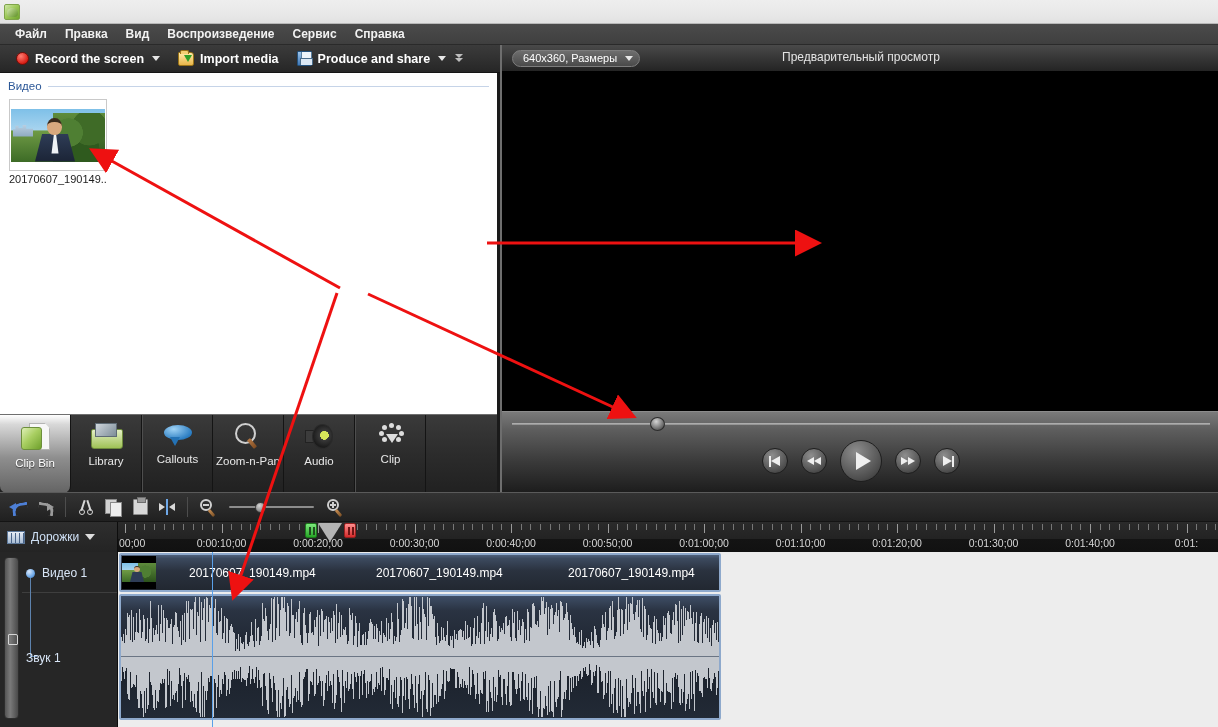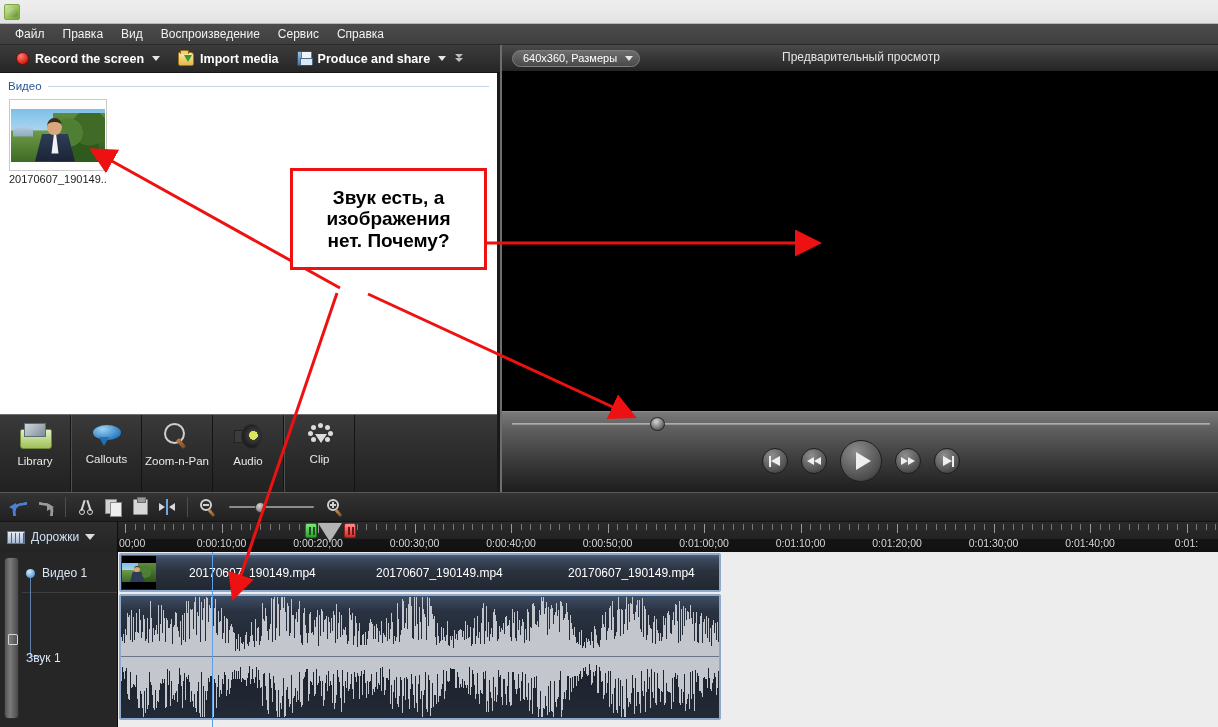--- a/index.html
+++ b/index.html
@@ -33,20 +33,21 @@
     position:absolute; left:0; right:0; text-align:center;
     font-size:13px; color:#1d1d1d;
   }
 
   
   .menubar {
     position:absolute; left:0; top:24px; width:1218px; height:21px;
     background: linear-gradient(to bottom,#4b4b4b 0%, #454545 50%, #3f3f3f 100%);
     display:flex; align-items:center; padding-left:6px;
     border-bottom:1px solid #2a2a2a;
+    font-weight:bold;
   }
   .menu-item {
     color:#f2f2f2; font-size:12px; padding:2px 9px; cursor:default;
     white-space:nowrap;
   }
 
   
   .maintoolbar {
     position:absolute; left:0; top:45px; width:500px; height:28px;
     background: linear-gradient(to bottom,#3b3b3b 0%, #323232 45%, #262626 100%);
@@ -522,20 +523,24 @@
             <span class="person-shirt"></span>
             <span class="person-head"></span>
           </div>
         </div>
         <div class="bin-caption">20170607_190149....</div>
       </div>
     </div>
   </div>
 
   <div class="tabstrip">
+    <div class="tab active">
+      <span class="tab-icon ic-clipbin"></span>
+      <span class="tab-label">Clip Bin</span>
+    </div>
     <div class="tab">
       <span class="tab-icon ic-library"></span>
       <span class="tab-label">Library</span>
     </div>
     <div class="tab sep-left">
       <span class="tab-icon ic-callout"></span>
       <span class="tab-label">Callouts</span>
     </div>
     <div class="tab">
       <span class="tab-icon ic-zoompan"></span>
@@ -2029,21 +2034,14 @@
 
     <line x1="487" y1="243" x2="798" y2="243" stroke="#ee1111" stroke-width="3" marker-end="url(#ah)"></line>
 
     <line x1="340" y1="288" x2="110" y2="160" stroke="#ee1111" stroke-width="3" marker-end="url(#ah)"></line>
 
     <line x1="368" y1="294" x2="615" y2="408" stroke="#ee1111" stroke-width="3" marker-end="url(#ah)"></line>
 
     <line x1="337" y1="293" x2="240" y2="578" stroke="#ee1111" stroke-width="3" marker-end="url(#ah)"></line>
   </svg>
 
-  <div class="anno-box">
-    <div class="anno-text">
-      <div>Звук есть, а</div>
-      <div>изображения</div>
-      <div>нет. Почему?</div>
-    </div>
-  </div>
 
 </div>
 
 </body></html>

